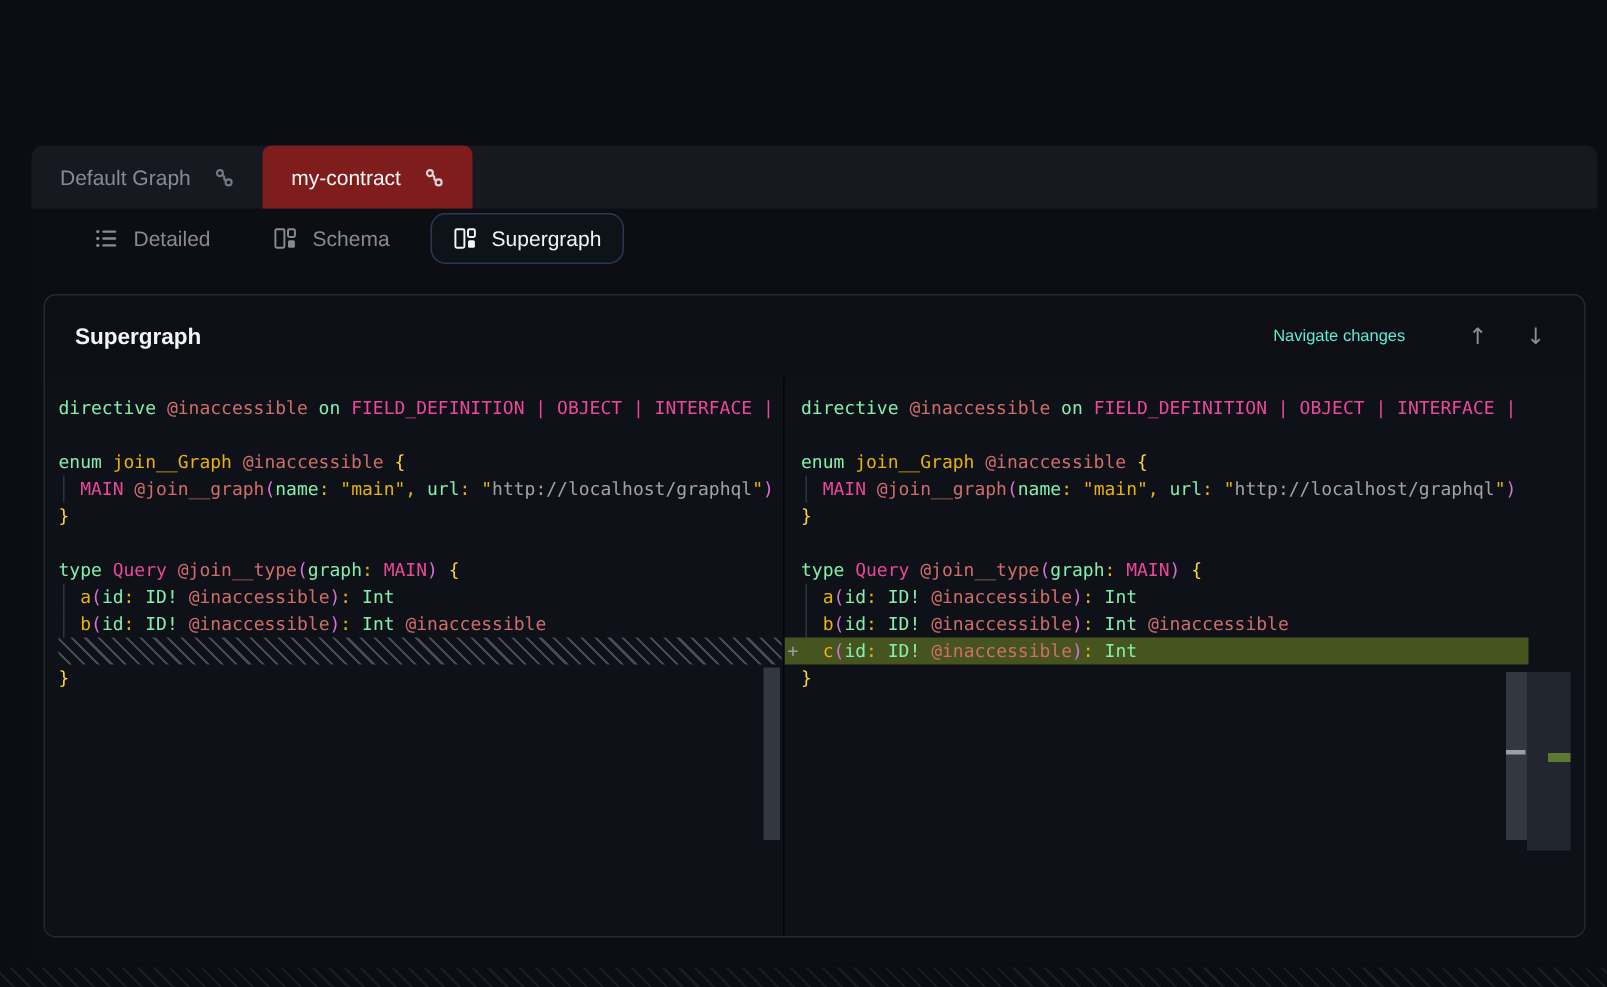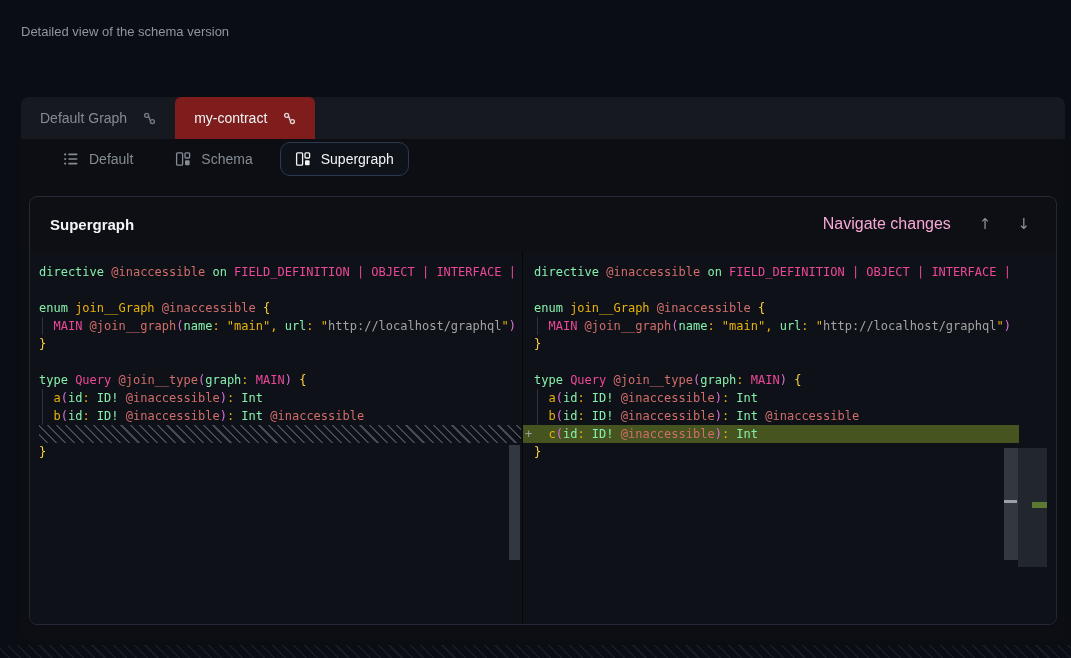--- a/index.html
+++ b/index.html
@@ -30,21 +30,21 @@
   .subtab.active{color:#f2f4f6;border-color:#2c3950;background:#0e1219}
   .subtab .icn{display:flex}
 
   
   .panel{position:absolute;left:8px;top:99px;width:1026px;height:427px;
          border:1px solid #232937;border-radius:8px;background:#0d0f15;overflow:hidden}
   .panel-head{height:54px;display:flex;align-items:center;justify-content:space-between;
               padding:0 20px}
   .panel-title{font-size:15px;font-weight:700;color:#f2f4f6}
   .nav{display:flex;align-items:center;gap:14px}
-  .nav-label{font-size:16px;color:#f9a8d4;margin-right:8px}
+  .nav-label{font-size:11px;color:#5eead4;margin-right:22px}
   .nav-btn{background:none;border:none;color:#8a9099;font-size:15px;cursor:pointer;
            font-family:"DejaVu Sans",sans-serif;padding:2px 6px}
 
   
   .editor{position:absolute;left:0;right:0;top:54px;bottom:0;background:#0e1118;display:flex}
   .pane{position:relative;overflow:hidden;padding-top:12px;
         font-family:"DejaVu Sans Mono","Liberation Mono",monospace;
         font-size:12px;line-height:18px;color:#d5d8dd}
   .pane-left{width:492px}
   .pane-right{flex:1;border-left:1px solid #05070b}
@@ -74,21 +74,20 @@
 
   .bottom-hatch{position:absolute;left:0;top:645px;width:1071px;height:13px;
     background:repeating-linear-gradient(45deg,transparent 0 6px,rgba(190,200,215,.08) 6px 7.5px)}
 
   svg{display:block}
 </style>
 </head>
 <body>
 
 <div class="header">
-  <div class="page-subtitle">Detailed view of the schema version</div>
 </div>
 
 <div class="card">
 
   <div class="tabstrip">
     <div class="tab">
       <span>Default Graph</span>
       <span class="icn">
         <svg width="13" height="13" viewBox="0 0 13 13" fill="none" stroke="currentColor" stroke-width="1.4">
           <circle cx="3.6" cy="3.4" r="2"></circle>
@@ -114,21 +113,21 @@
       <span class="icn">
         <svg width="16" height="16" viewBox="0 0 16 16" fill="currentColor">
           <circle cx="2.2" cy="3.4" r="1.1"></circle>
             <rect x="5.2" y="2.6" width="9.3" height="1.6" rx=".8"></rect>
           <circle cx="2.2" cy="8" r="1.1"></circle>
             <rect x="5.2" y="7.2" width="9.3" height="1.6" rx=".8"></rect>
           <circle cx="2.2" cy="12.6" r="1.1"></circle>
             <rect x="5.2" y="11.8" width="9.3" height="1.6" rx=".8"></rect>
         </svg>
       </span>
-      <span>Default</span>
+      <span>Detailed</span>
     </div>
     <div class="subtab">
       <span class="icn">
         <svg width="16" height="16" viewBox="0 0 16 16" fill="none" stroke="currentColor" stroke-width="1.3">
           <rect x="1.6" y="1.8" width="6" height="12.4" rx="1"></rect>
           <rect x="10" y="1.8" width="4.6" height="5.2" rx="1"></rect>
           <rect x="10" y="9.2" width="4.6" height="5" rx="1" fill="currentColor" stroke="none"></rect>
         </svg>
       </span>
       <span>Schema</span>

